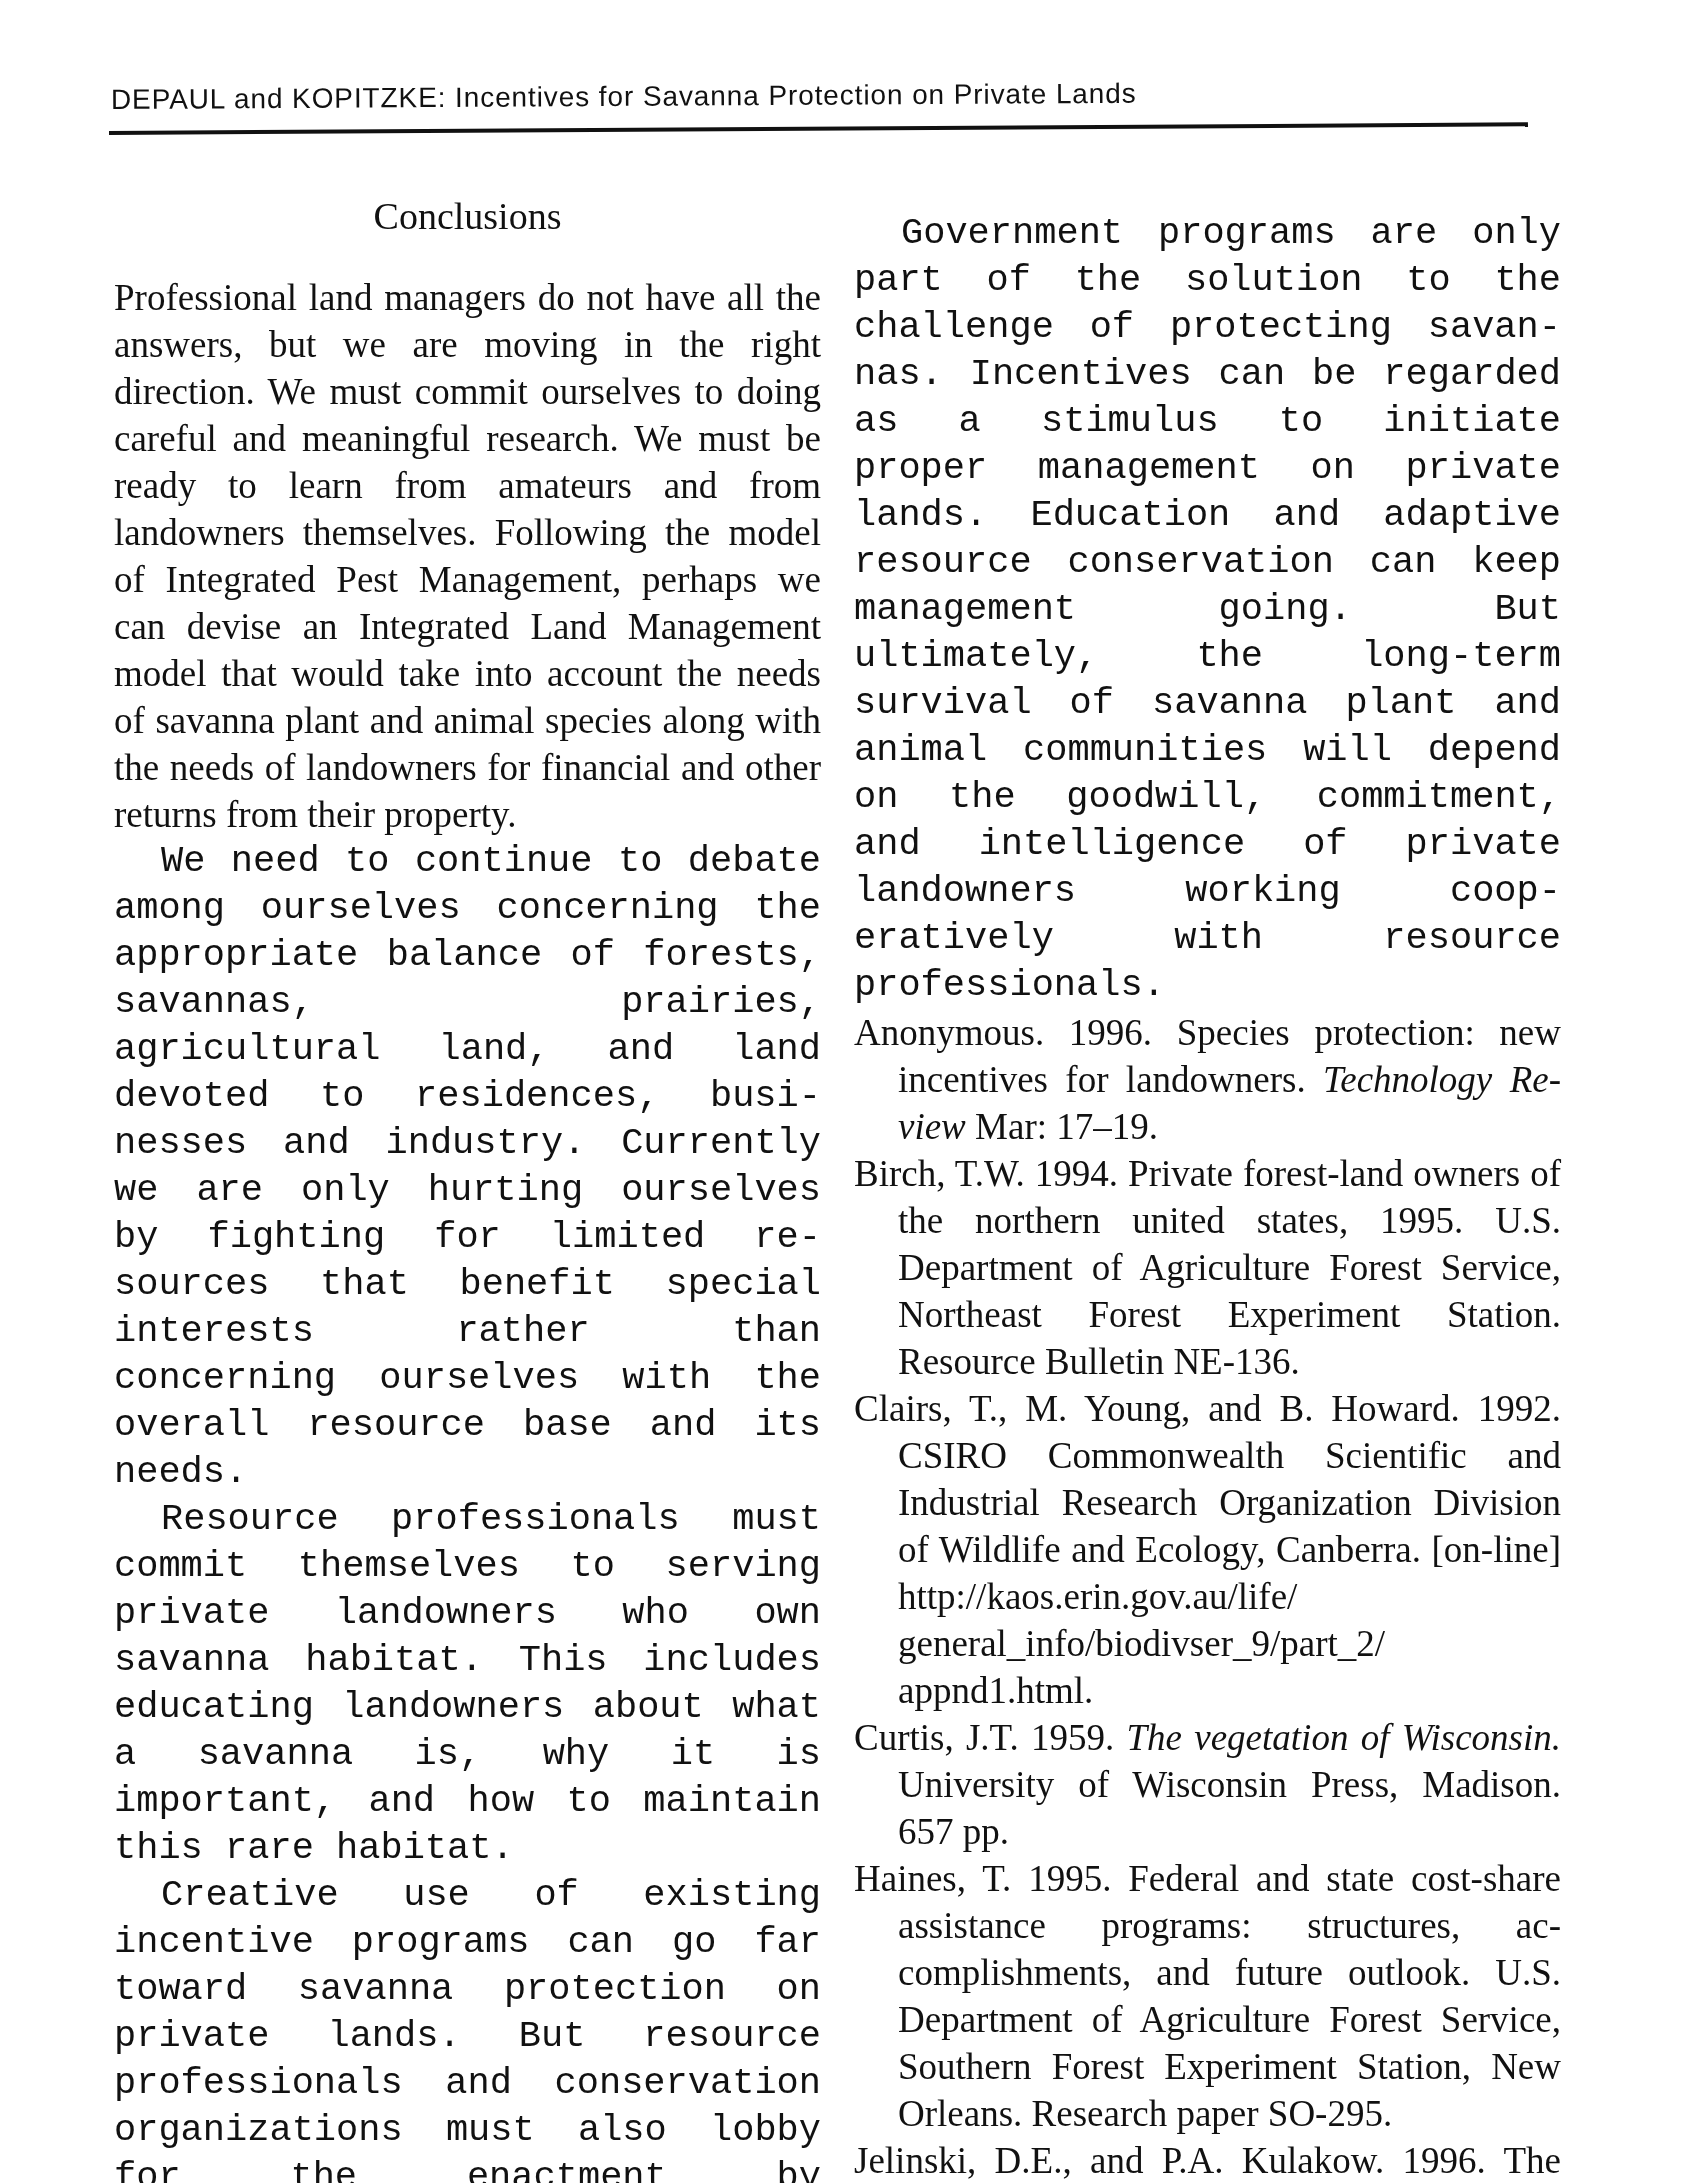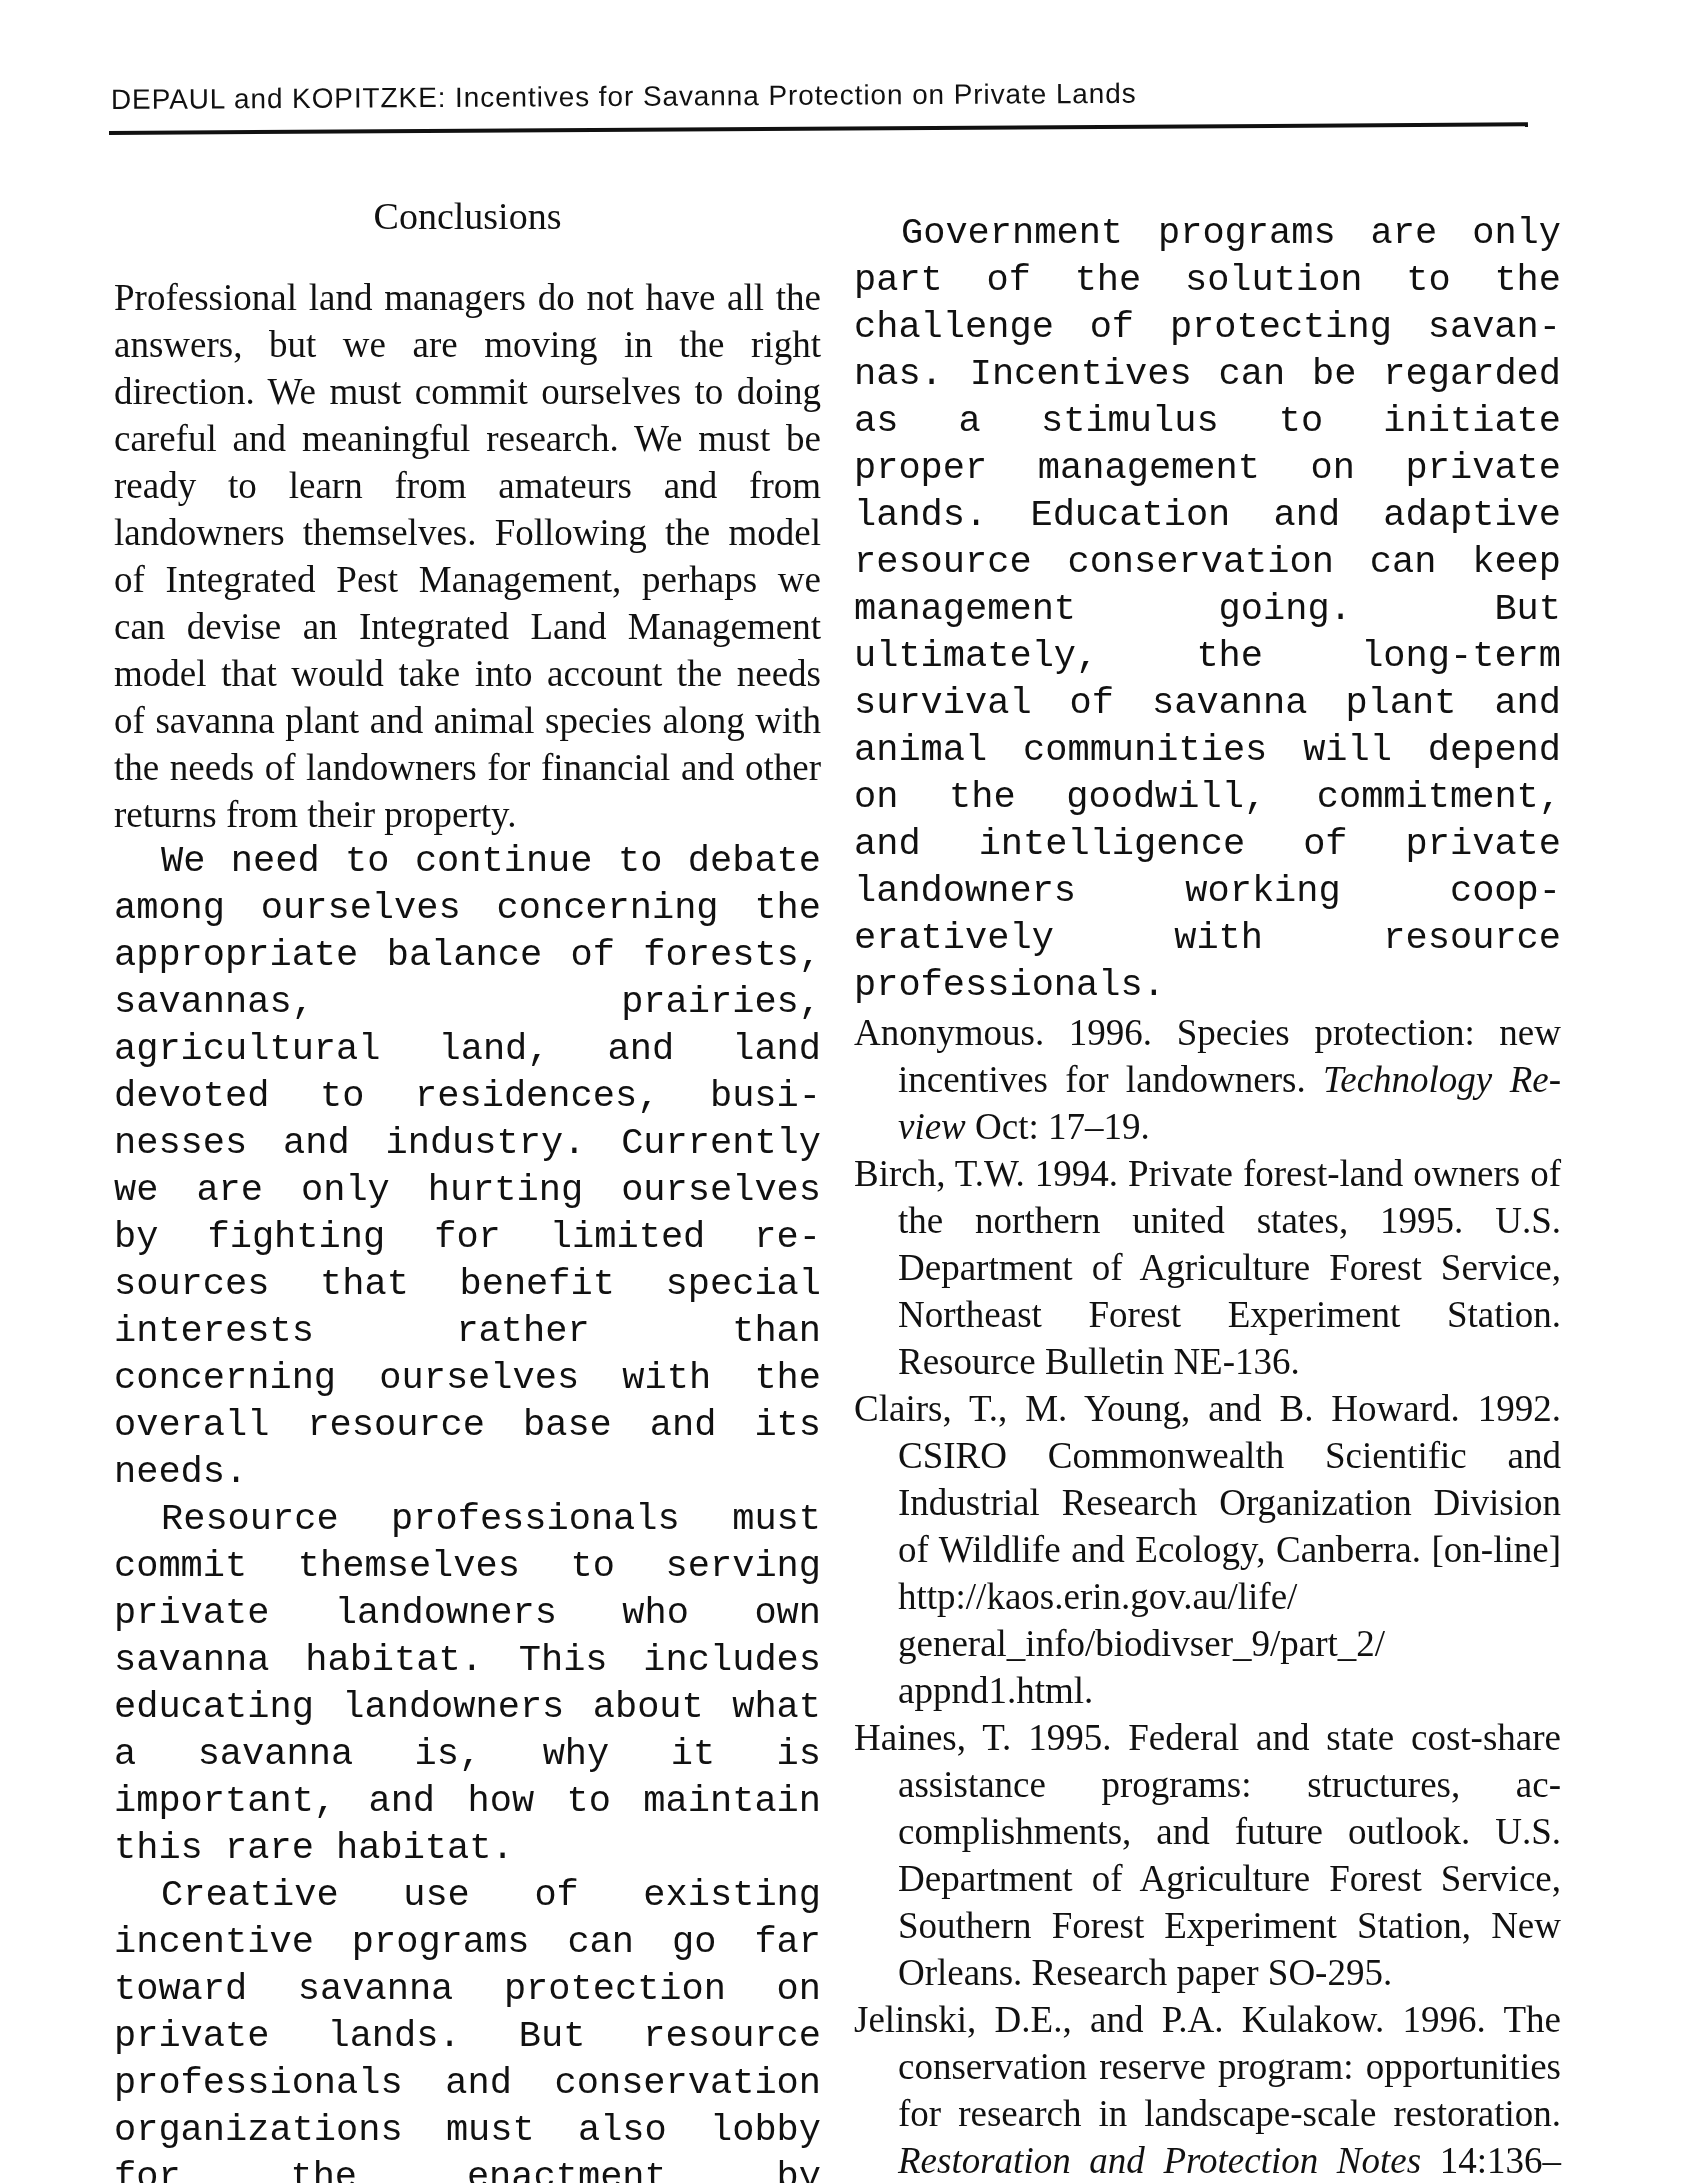--- a/index.html
+++ b/index.html
@@ -40,21 +40,22 @@
   <h2 class="section-heading">Conclusions</h2>
   <p class="para">Professional land managers do not have all the answers, but we are moving in the right direction. We must commit ourselves to do­ing careful and meaningful research. We must be ready to learn from amateurs and from landowners themselves. Following the model of Integrated Pest Management, per­haps we can devise an Integrated Land Man­agement model that would take into ac­count the needs of savanna plant and animal species along with the needs of landowners for financial and other returns from their property.</p>
   <p class="para indent">We need to continue to debate among ourselves concerning the appropriate balance of forests, savannas, prairies, agricultural land, and land devoted to residences, busi­nesses and industry. Currently we are only hurting ourselves by fighting for limited re­sources that benefit special interests rather than concerning ourselves with the overall resource base and its needs.</p>
   <p class="para indent">Resource professionals must commit themselves to serving private landowners who own savanna habitat. This includes educating landowners about what a savanna is, why it is important, and how to main­tain this rare habitat.</p>
   <p class="para indent">Creative use of existing incentive pro­grams can go far toward savanna protection on private lands. But resource professionals and conservation organizations must also lobby for the enactment by governmental units of newer and more ecologically sound incentive programs. Ideally, a legislative pro­posal would provide incentives to protect whole native plant and animal communities: savannas, barrens, prairies, wetlands, and forests. The more flexible these programs are, the more likely they are to accommo­date protection of diverse habitats and the flora and fauna existing there.</p>
 </div>
 
 <div class="column col-right">
   <p class="para indent">Government programs are only part of the solution to the challenge of protecting savan­nas. Incentives can be regarded as a stimu­lus to initiate proper management on private lands. Education and adaptive resource con­servation can keep management going. But ultimately, the long-term survival of savanna plant and animal communities will depend on the goodwill, commitment, and intelli­gence of private landowners working coop­eratively with resource professionals.</p>
   <div>
-    <p class="ref"><span>Anonymous. 1996. Species protection: new incentives for landowners. </span><i>Technology Re­view</i><span> Oct: 17–19.</span></p>
+    <p class="ref"><span>Anonymous. 1996. Species protection: new incentives for landowners. </span><i>Technology Re­view</i><span> Mar: 17–19.</span></p>
     <p class="ref"><span>Birch, T.W. 1994. Private forest-land own­ers of the northern united states, 1995. U.S. Department of Agriculture Forest Service, Northeast Forest Experiment Sta­tion. Resource Bulletin NE-136.</span><i></i><span></span></p>
     <p class="ref"><span>Clairs, T., M. Young, and B. Howard. 1992. CSIRO Commonwealth Scientific and Industrial Research Organization Divi­sion of Wildlife and Ecology, Canberra. [on-line] http://kaos.erin.gov.au/life/ general_info/biodivser_9/part_2/ appnd1.html.</span><i></i><span></span></p>
+    <p class="ref"><span>Curtis, J.T. 1959. </span><i>The vegetation of Wiscon­sin.</i><span> University of Wisconsin Press, Madi­son. 657 pp.</span></p>
     <p class="ref"><span>Haines, T. 1995. Federal and state cost-share assistance programs: structures, ac­complishments, and future outlook. U.S. Department of Agriculture Forest Service, Southern Forest Experiment Station, New Orleans. Research paper SO-295.</span><i></i><span></span></p>
     <p class="ref"><span>Jelinski, D.E., and P.A. Kulakow. 1996. The conservation reserve program: opportuni­ties for research in landscape-scale resto­ration. </span><i>Restoration and Protection Notes</i><span> 14:136–39.</span></p>
 
   </div>
 </div>
 
 
 </body></html>

